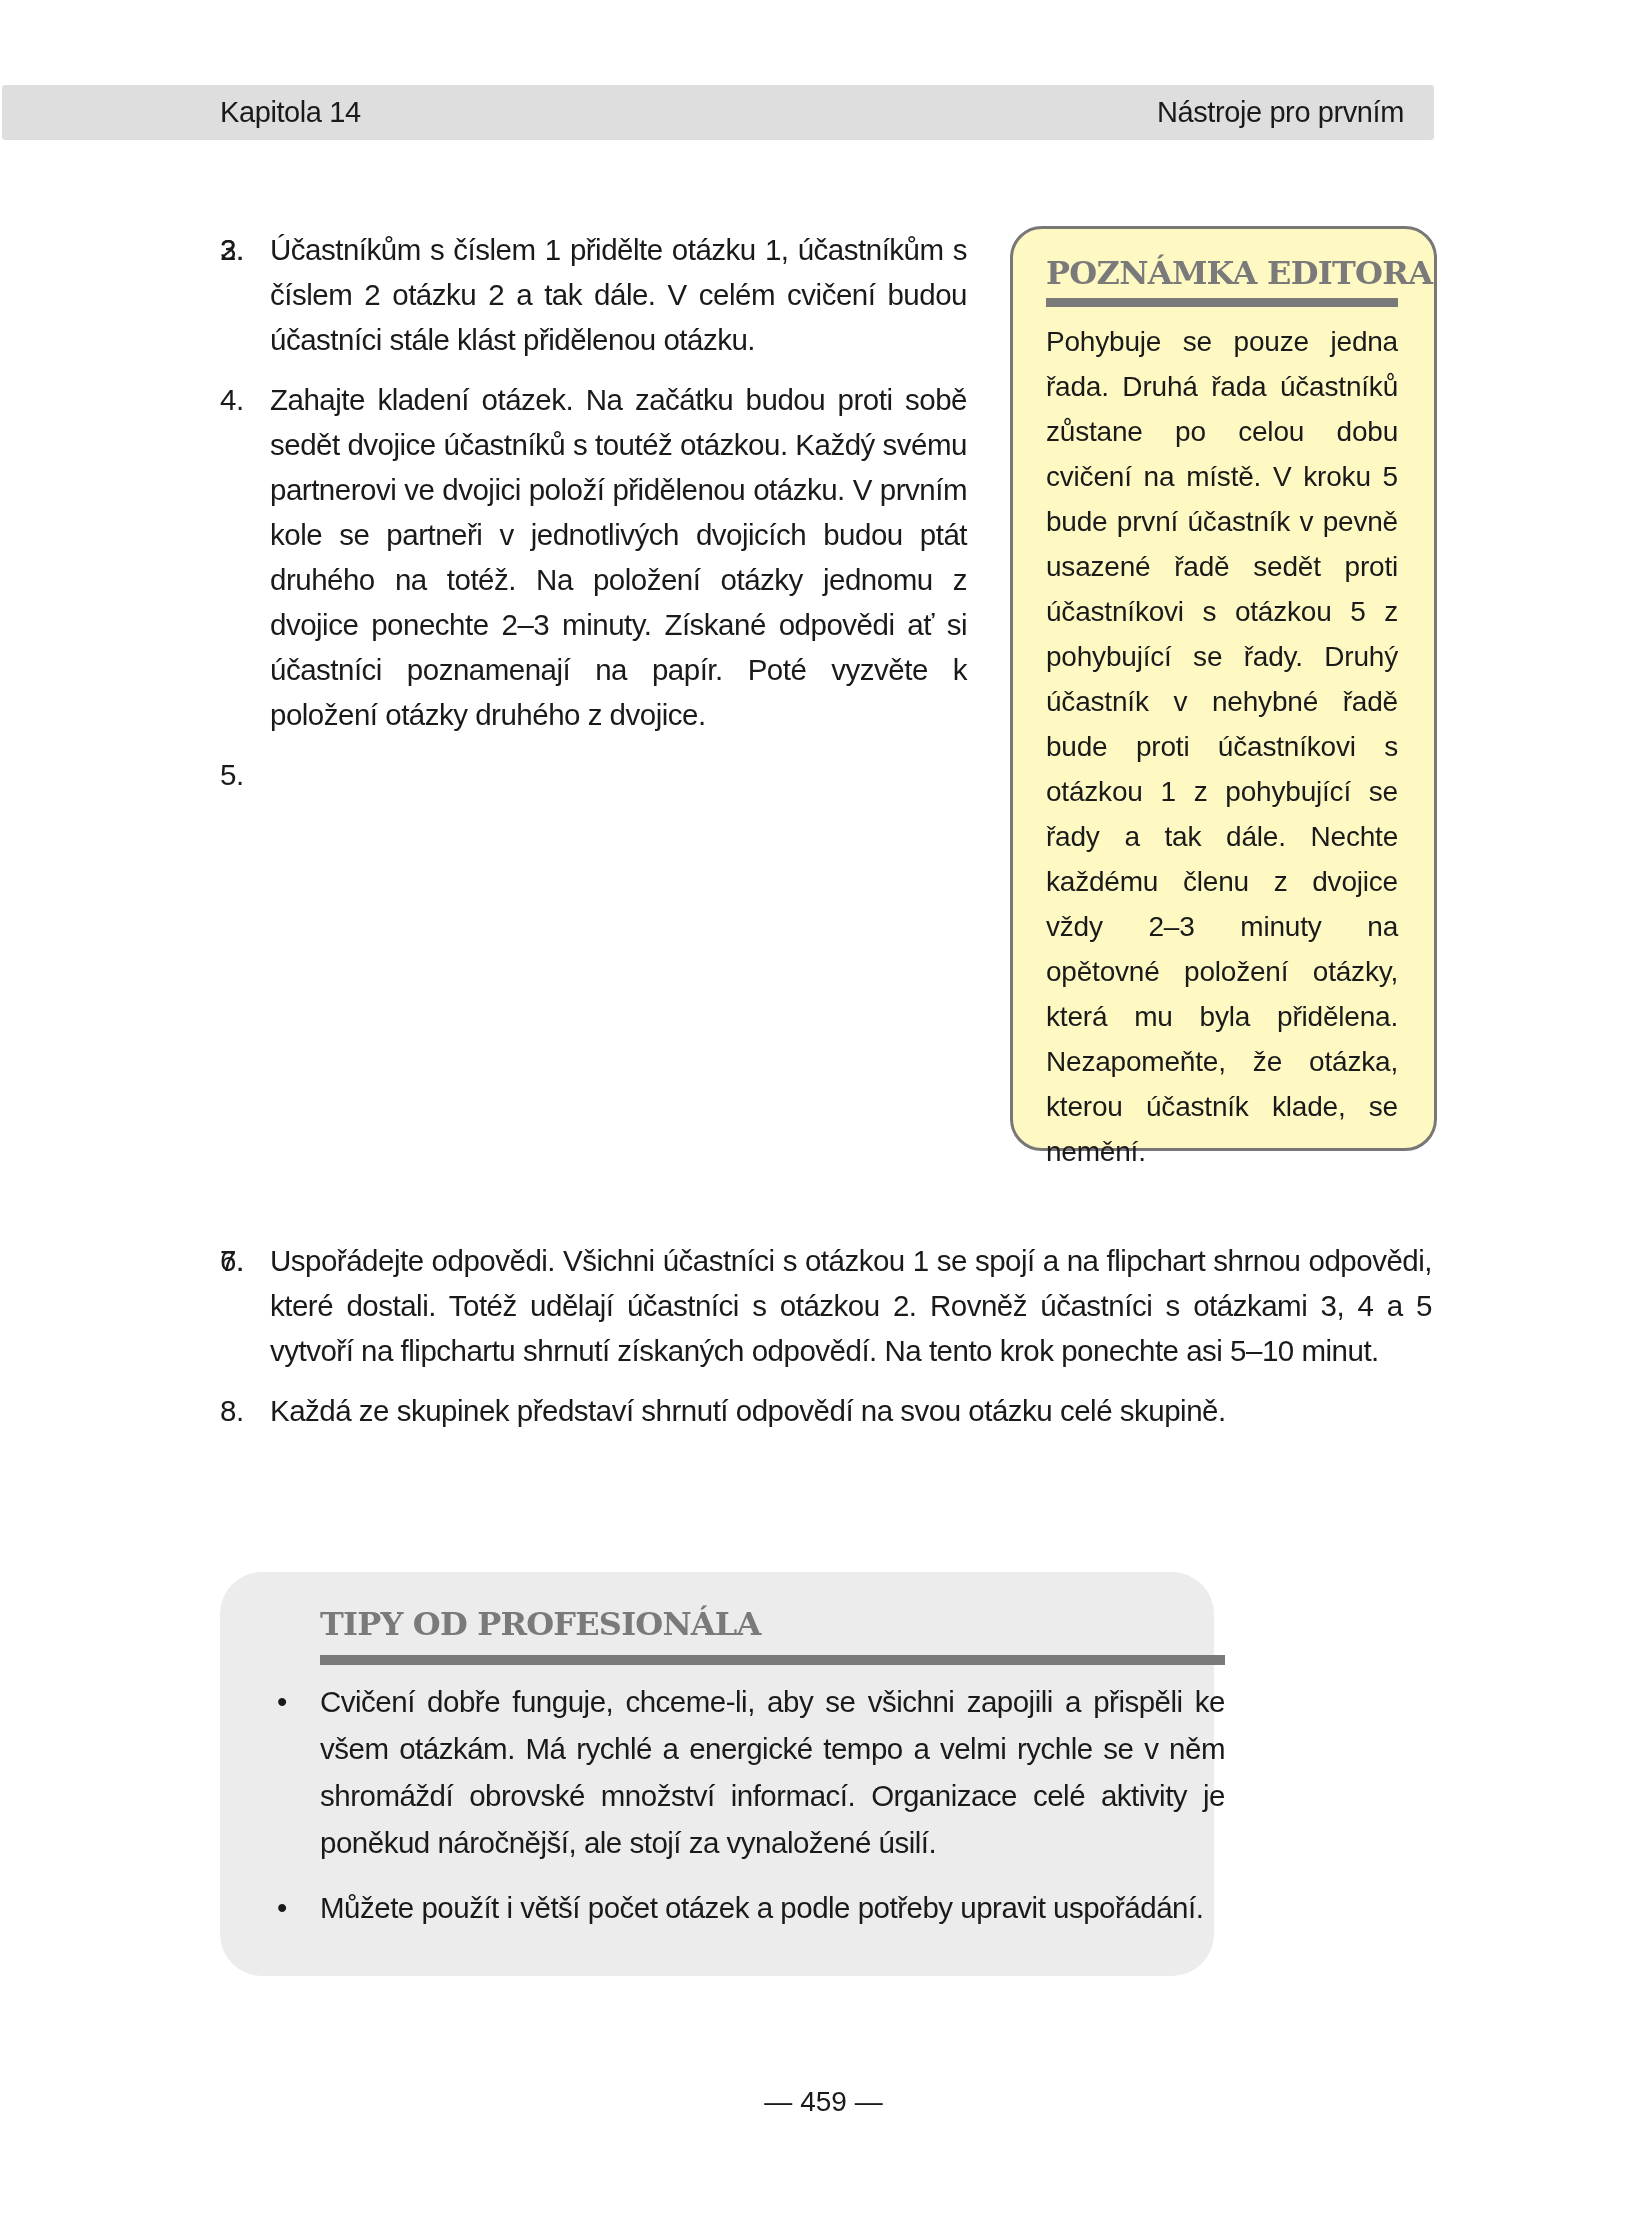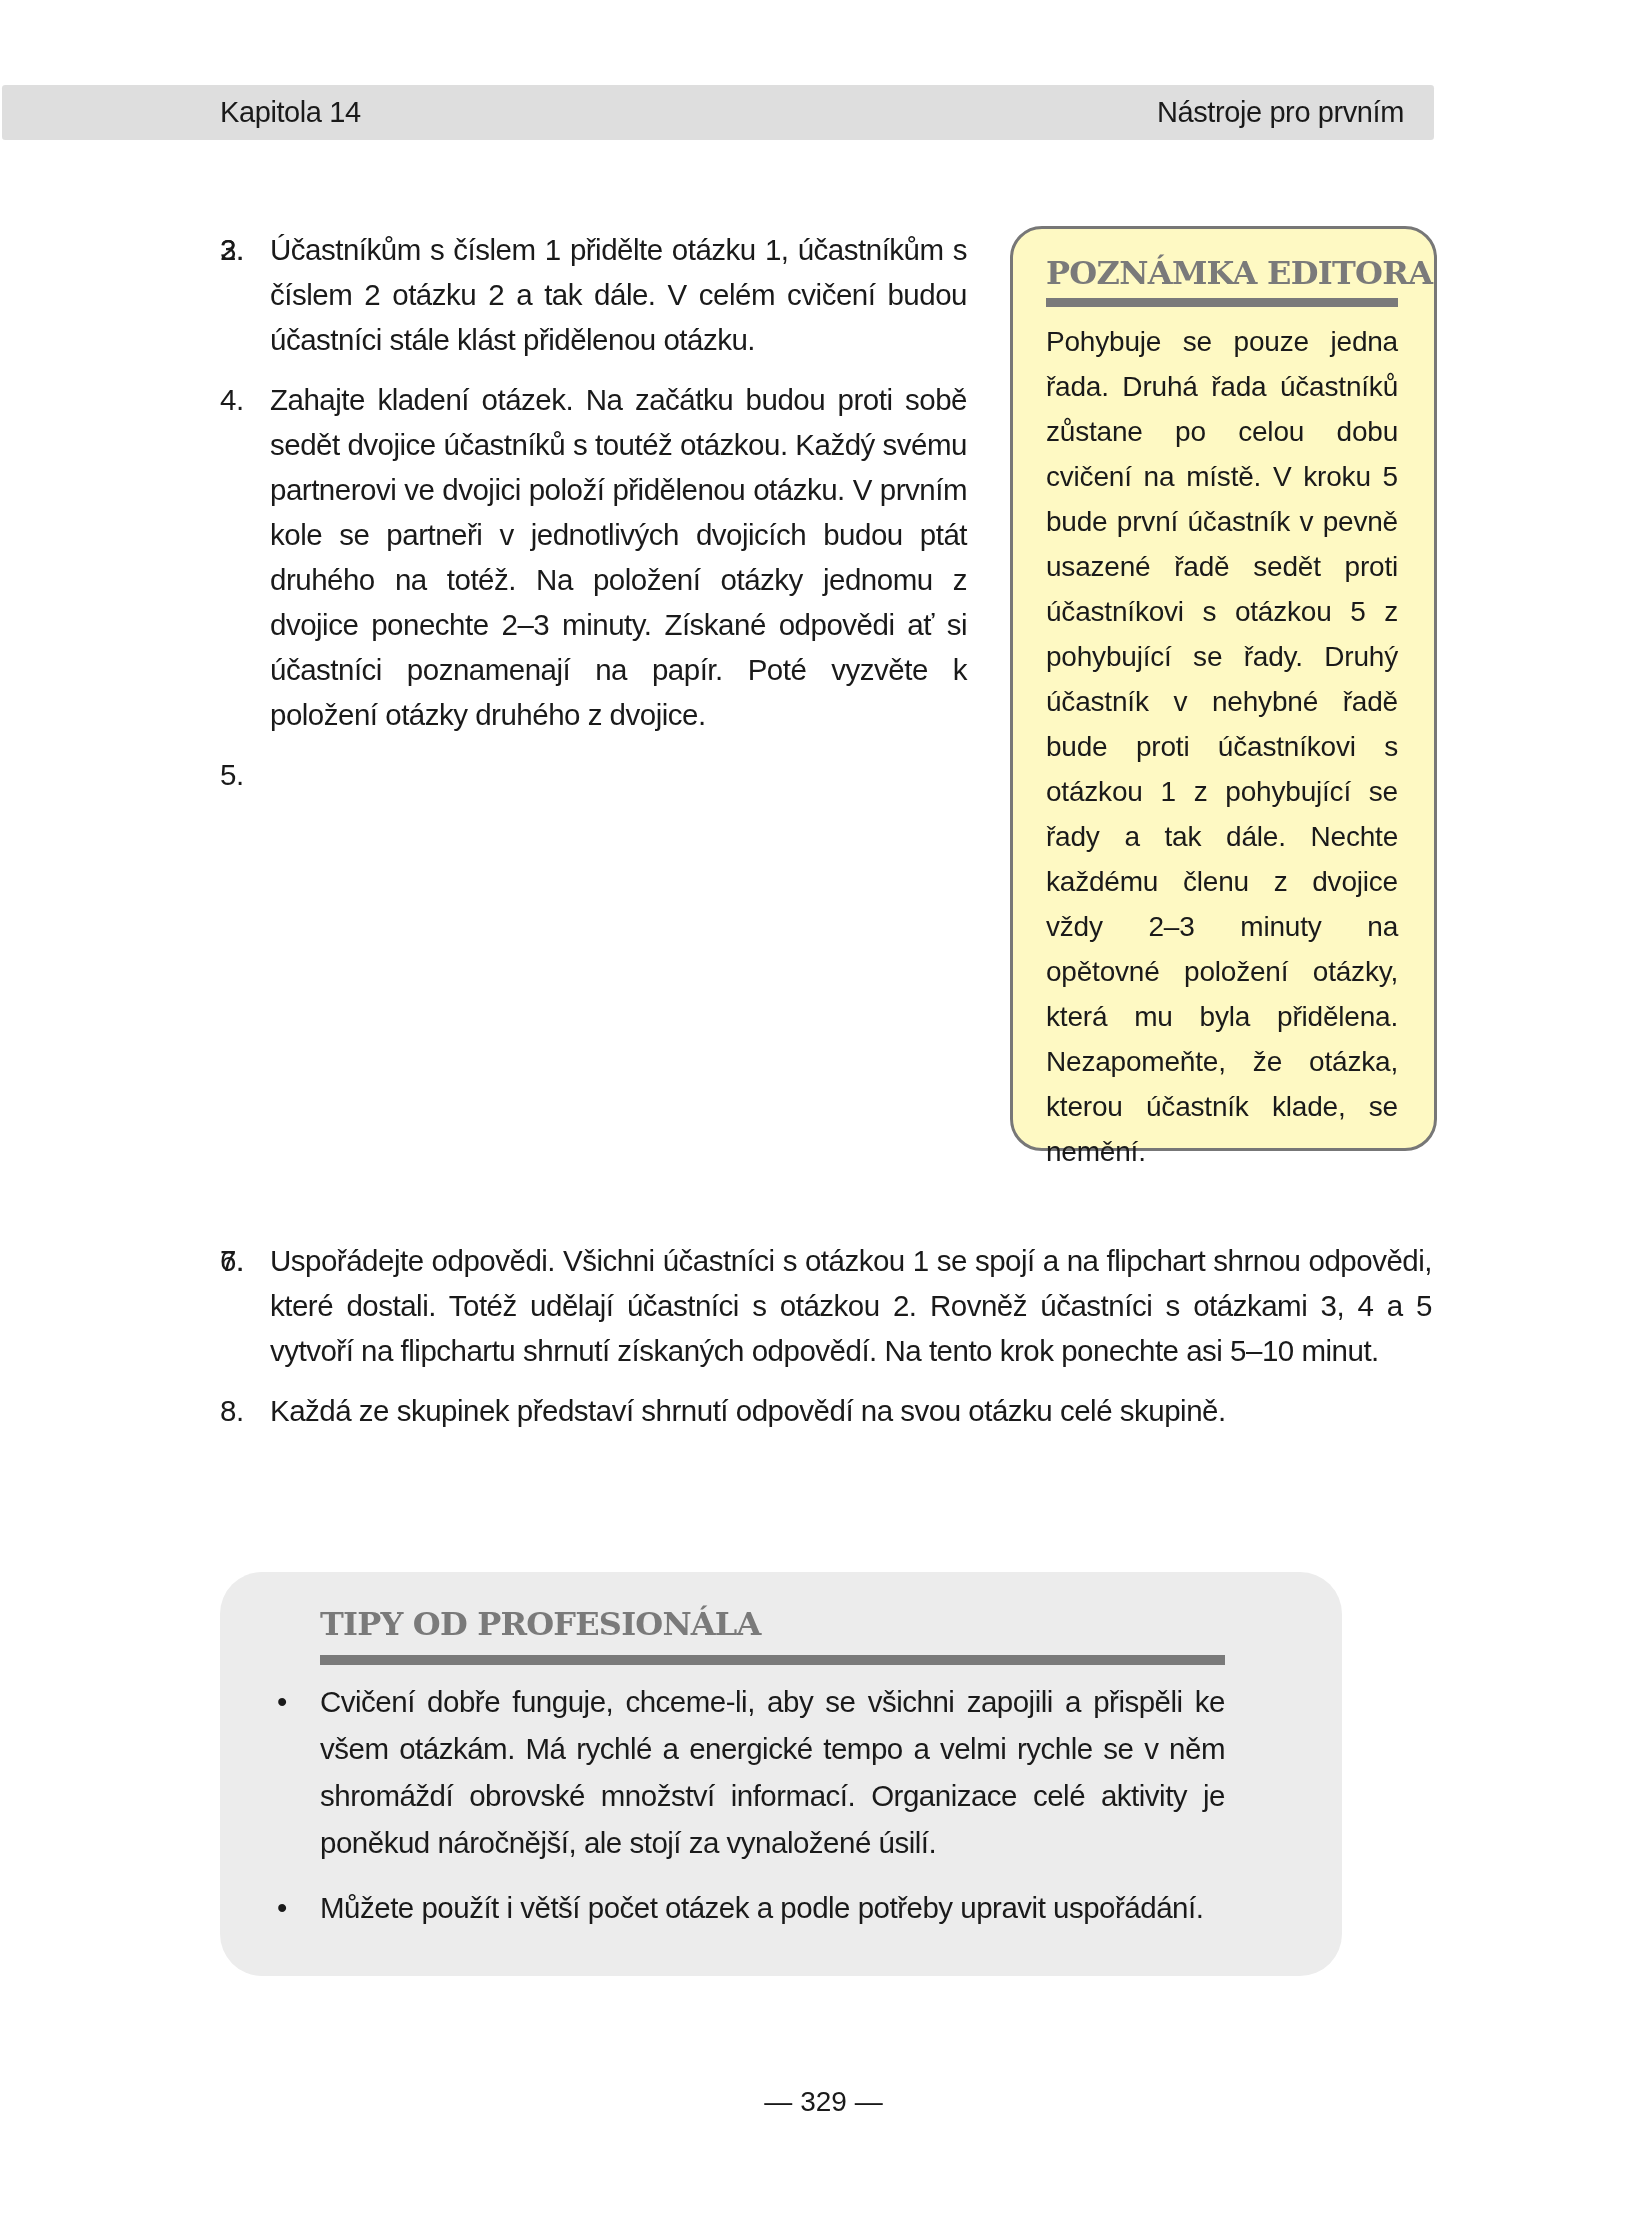--- a/index.html
+++ b/index.html
@@ -18,21 +18,21 @@
   .col-full { position:absolute; left:220px; top:1223px; width:1212px; text-align:justify; }
 
   .note-box { position:absolute; left:1010px; top:226px; width:427px; height:925px;
          box-sizing:border-box; border:3.3px solid #777; border-radius:32px; background:#fef9c3; }
   .note-title { position:absolute; left:33px; top:25px; font-family:"DejaVu Serif", serif;
          font-weight:bold; font-size:32px; color:#7a7a7a; letter-spacing:-0.7px; }
   .note-rule { position:absolute; left:33px; top:69px; width:352px; height:9px; background:#7a7a7a; }
   .note-text { position:absolute; left:33px; top:90px; width:352px; font-size:28px;
          line-height:45px; text-align:justify; letter-spacing:-0.2px; }
 
-  .tips-box { position:absolute; left:220px; top:1572px; width:1122px; height:404px;
+  .tips-box { position:absolute; left:220px; top:1572px; width:994px; height:404px;
          background:#ececec; border-radius:42px; }
   .tips-title { position:absolute; left:100px; top:33px; font-family:"DejaVu Serif", serif;
          font-weight:bold; font-size:32px; color:#7a7a7a; letter-spacing:-0.8px; }
   .tips-rule { position:absolute; left:100px; top:83px; width:905px; height:10px; background:#7a7a7a; }
   ul.tips { position:absolute; left:100px; top:106px; width:905px; margin:0; padding:0;
          list-style:none; font-size:29.5px; line-height:47px; text-align:justify; letter-spacing:-0.5px; }
   ul.tips li { position:relative; margin-bottom:18px; }
   ul.tips li .bullet { position:absolute; left:-43px; top:0; }
 
   .page-number { position:absolute; left:0; width:1647px; top:2086px; text-align:center; font-size:28px; }
@@ -93,14 +93,14 @@
       <span class="bullet">•</span>
       <span>Cvičení dobře funguje, chceme-li, aby se všichni zapojili a přispěli ke všem otázkám. Má rychlé a energické tempo a velmi rychle se v něm shromáždí obrovské množství informací. Organizace celé aktivity je poněkud náročnější, ale stojí za vynaložené úsilí.</span>
     </li>
     <li>
       <span class="bullet">•</span>
       <span>Můžete použít i větší počet otázek a podle potřeby upravit uspořádání.</span>
     </li>
   </ul>
 </div>
 
-<div class="page-number">— 329 —</div>
+<div class="page-number">— 459 —</div>
 
 
 </body></html>

